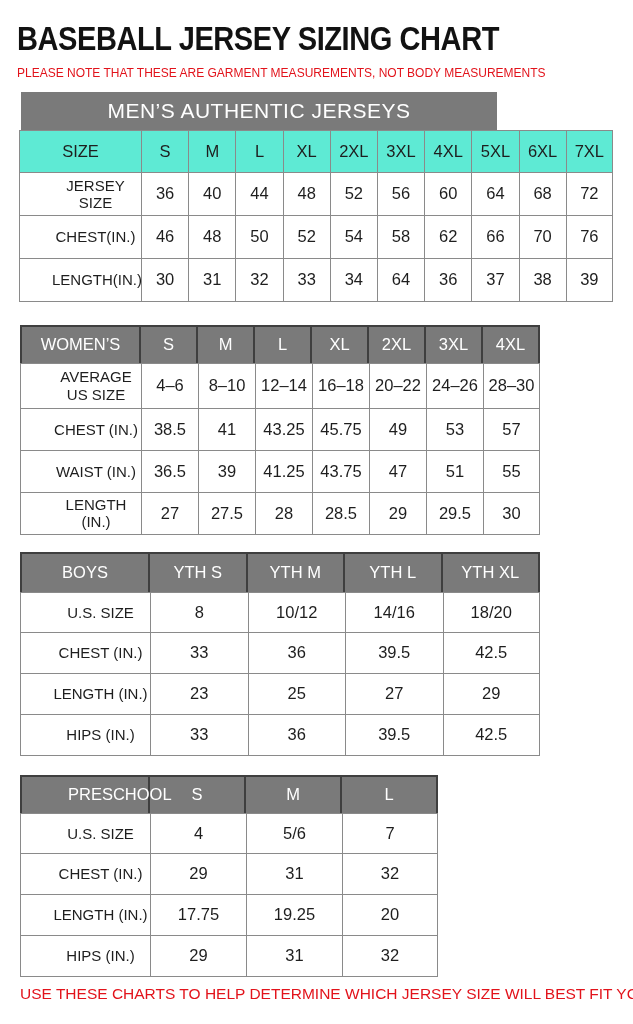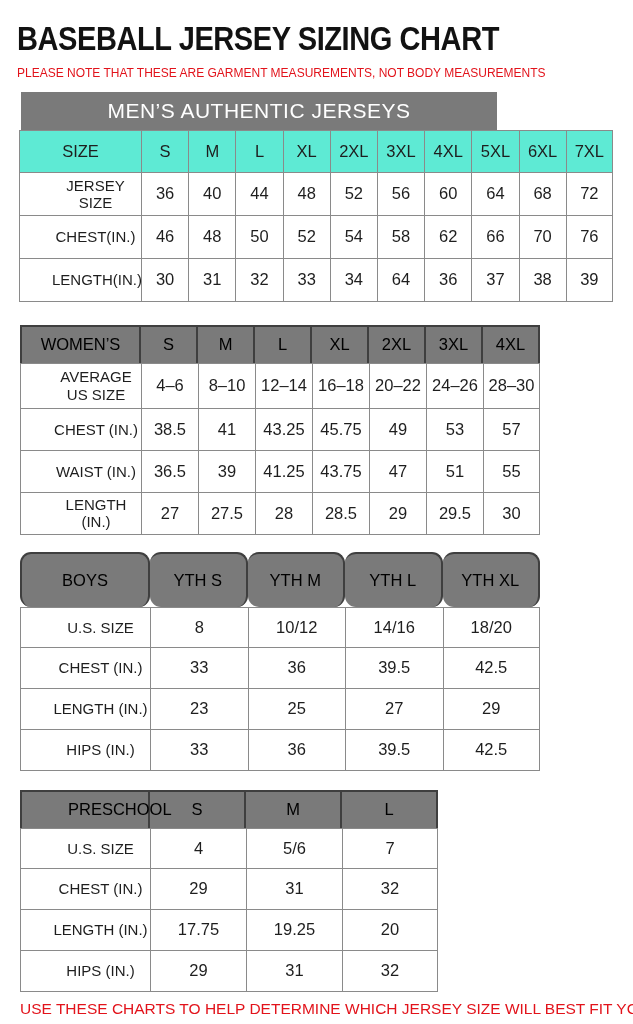--- a/index.html
+++ b/index.html
@@ -71,41 +71,41 @@
     border-left:1px solid var(--border-gray);
     border-top:1px solid var(--border-gray);
     border-bottom:1px solid var(--border-gray);
     background:#5eead4;
   }
   .plain-head th:last-child{border-right:1px solid var(--border-gray);}
 
   
   .gray-head th{
     background:var(--header-gray);
-    color:#000000;
+    color:#ffffff;
     border-right:2px solid var(--head-sep);
     border-top:2px solid var(--head-sep);
   }
   .gray-head th:first-child{border-left:2px solid var(--head-sep);}
   .gray-head th:last-child{border-right:2px solid var(--head-sep);}
   .gray-head tbody tr:first-child td{border-top:1px solid var(--border-gray);}
 
   .mens{width:594px;margin:0 0 23px 2px;}
   .mens th:first-child{width:122px;}
   .mens th,.mens td{height:43px;}
 
   .womens{width:520px;margin:0 0 17px 3px;}
   .womens th:first-child{width:121px;}
   .womens th{height:38px;}
   .womens td{height:42px;}
   .womens tbody tr:first-child td{height:46px;line-height:1.2;}
 
   .boys{width:520px;margin:0 0 19px 3px;}
   .boys th:first-child{width:130px;}
-  .boys th{height:55px;border-radius:11px;}
+  .boys th{height:40px;}
   .boys td{height:41px;}
 
   .preschool{width:418px;margin:0 0 8px 3px;}
   .preschool th:first-child{width:130px;padding-left:46px;}
   .preschool th{height:38px;}
   .preschool td{height:41px;}
 
   .footer{
     margin:8px 0 0 3px;
     color:var(--note-red);

